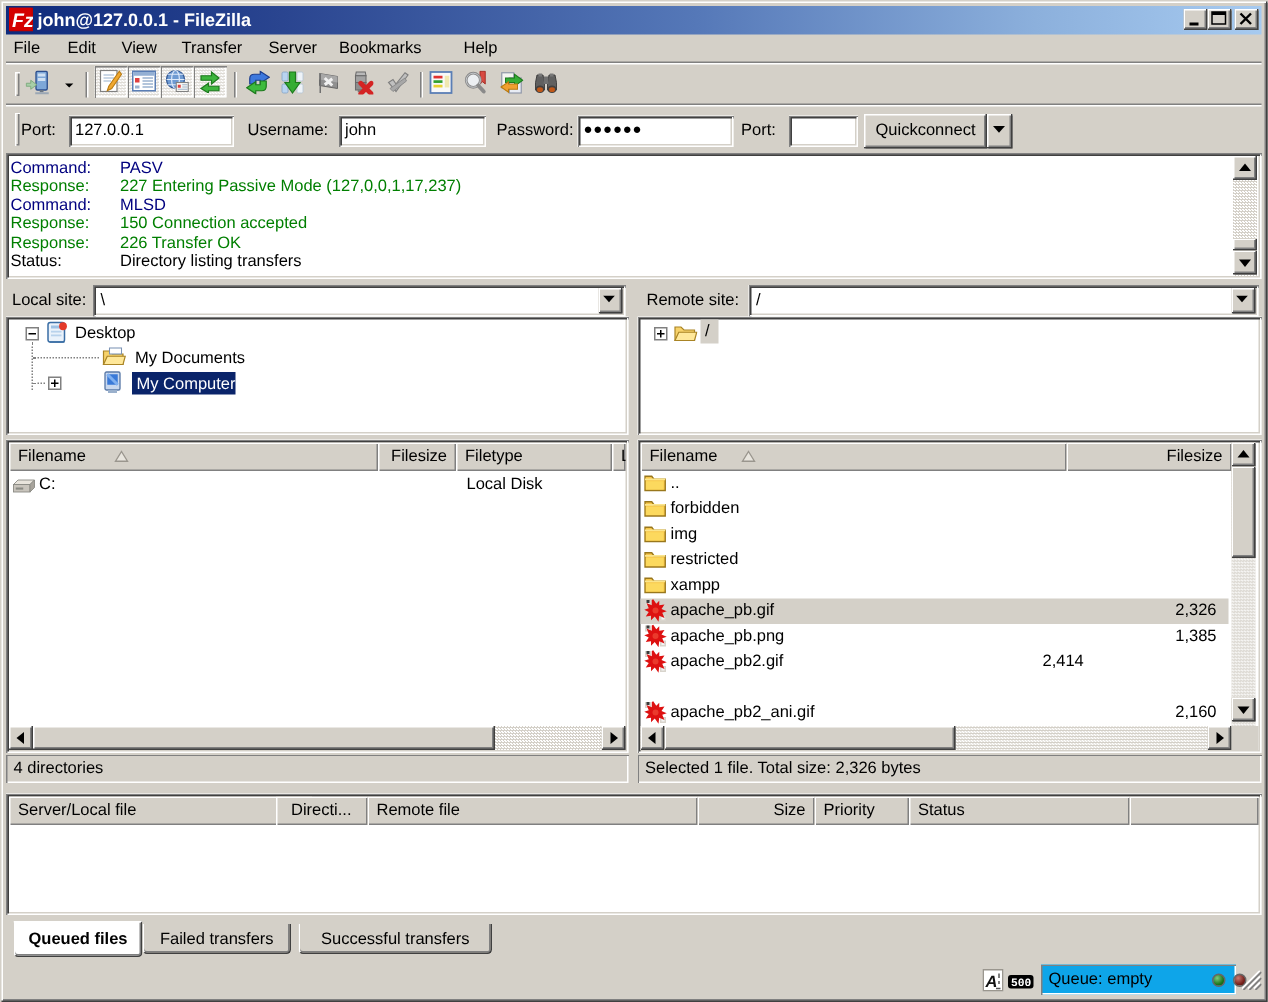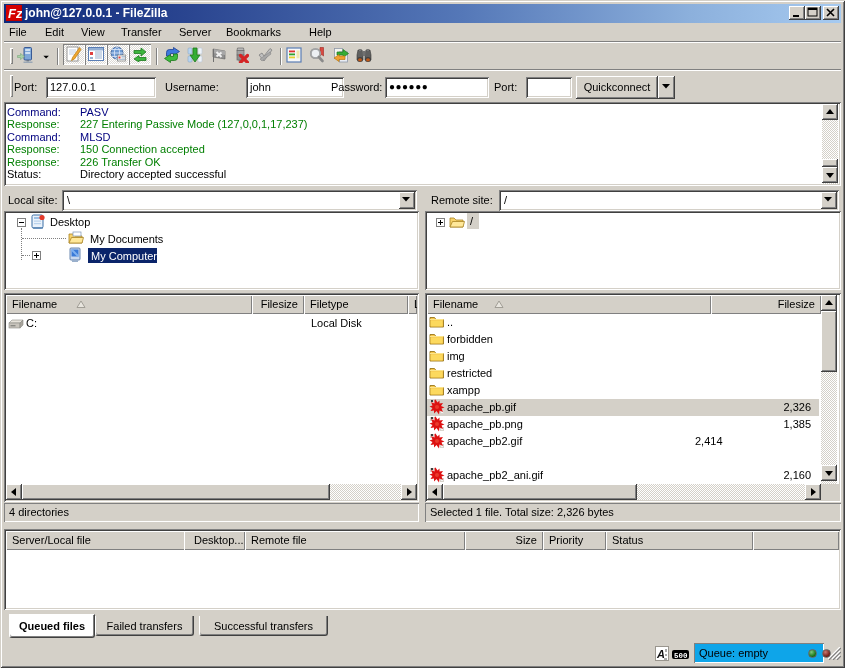--- a/index.html
+++ b/index.html
@@ -259,40 +259,40 @@
       <rect x="3" y="2" width="2.4" height="2" fill="#787878"></rect>
       <rect x="10.6" y="2" width="2.4" height="2" fill="#787878"></rect>
     </svg>
   </div>
 
   <div id="qcbar" class="abs">
     <div class="grip" style="left:6px; top:4px; height:22px;"></div>
     <span class="qlab" style="left:10px;">Port:</span>
     <div class="edit" style="left:42px; width:110px;">127.0.0.1</div>
     <span class="qlab" style="left:161px;">Username:</span>
-    <div class="edit" style="left:222px; width:98px;margin-left:20px;">john</div>
+    <div class="edit" style="left:222px; width:98px;">john</div>
     <span class="qlab" style="left:327px;">Password:</span>
     <div class="edit" style="left:381px; width:104px; font-size:10px; letter-spacing:0.5px; font-weight:bold;">●●●●●●</div>
     <span class="qlab" style="left:490px;">Port:</span>
     <div class="edit" style="left:522px; width:46px;"></div>
     <div class="btn abs" style="left:572px; top:5px; width:82px; height:23px; text-align:center; line-height:23px;">Quickconnect</div>
     <div class="btn abs" style="left:654px; top:5px; width:17px; height:23px;">
       <svg style="position:absolute;left:4px;top:8px;" width="9" height="6" viewBox="0 0 9 6">
           <path d="M0 0 L8 0 L4 4.5 Z" fill="#000"></path>
         </svg>
     </div>
   </div>
 
   <div id="log" class="abs sunk2">
     <div class="logline" style="top:4px; color:#00007f;">Command:<span class="lv">PASV</span></div>
     <div class="logline" style="top:16.4px; color:#007f00;">Response:<span class="lv">227 Entering Passive Mode (127,0,0,1,17,237)</span></div>
     <div class="logline" style="top:28.9px; color:#00007f;">Command:<span class="lv">MLSD</span></div>
     <div class="logline" style="top:41.4px; color:#007f00;">Response:<span class="lv">150 Connection accepted</span></div>
     <div class="logline" style="top:53.8px; color:#007f00;">Response:<span class="lv">226 Transfer OK</span></div>
-    <div class="logline" style="top:66.3px; color:#000;">Status:<span class="lv">Directory accepted successful</span></div>
+    <div class="logline" style="top:66.3px; color:#000;">Status:<span class="lv">Directory listing transfers</span></div>
 
     <div class="abs stip" style="left:818px; top:2px; width:16px; height:80px;"></div>
     <div class="sbtn" style="left:818px; top:2px; width:16px; height:16px;">
         <svg width="16" height="16" viewBox="0 0 16 16">
           <path d="M8 5 L12 10 L4 10 Z" fill="#000"></path>
         </svg>
       </div>
     <div class="thumb" style="left:818px; top:57px; width:16px; height:8px;"></div>
     <div class="sbtn" style="left:818px; top:65px; width:16px; height:16px;">
         <svg width="16" height="16" viewBox="0 0 16 16">
@@ -495,21 +495,21 @@
             <path d="M6 4 L6 12 L11 8 Z" fill="#000"></path>
           </svg>
         </div>
       <div class="abs" style="left:396px; top:191px; width:18px; height:16px; background:#d4d0c8;"></div>
     </div>
     <div class="statrow" style="left:425px; top:503px; width:416px;">Selected 1 file. Total size: 2,326 bytes</div>
   </div>
 
   <div id="queue" class="abs panel" style="left:4px; top:529px; width:837px; height:81px;">
     <div class="hcell" style="left:2px; top:2px; width:202px;">Server/Local file</div>
-    <div class="hcell" style="left:180px; top:2px; width:61px; padding:0 0 0 10px;">Desktop...</div>
+    <div class="hcell" style="left:180px; top:2px; width:61px; padding:0 0 0 10px;">Directi...</div>
     <div class="hcell" style="left:241px; top:2px; width:220px;">Remote file</div>
     <div class="hcell" style="left:461px; top:2px; width:78px; text-align:right;">Size</div>
     <div class="hcell" style="left:539px; top:2px; width:63px;">Priority</div>
     <div class="hcell" style="left:602px; top:2px; width:147px;">Status</div>
     <div class="hcell" style="left:749px; top:2px; width:86px;"></div>
   </div>
 
   <div id="tabs" class="abs" style="left:0; top:0; width:845px; height:588px;">
     <div class="tab" style="left:9px; top:614px; width:86px; height:24px; background:#fff; font-weight:bold; border-top:1px solid #fff; line-height:22px;">Queued files</div>
     <div class="tab" style="left:95px; top:616px; width:99px; height:20px;">Failed transfers</div>

